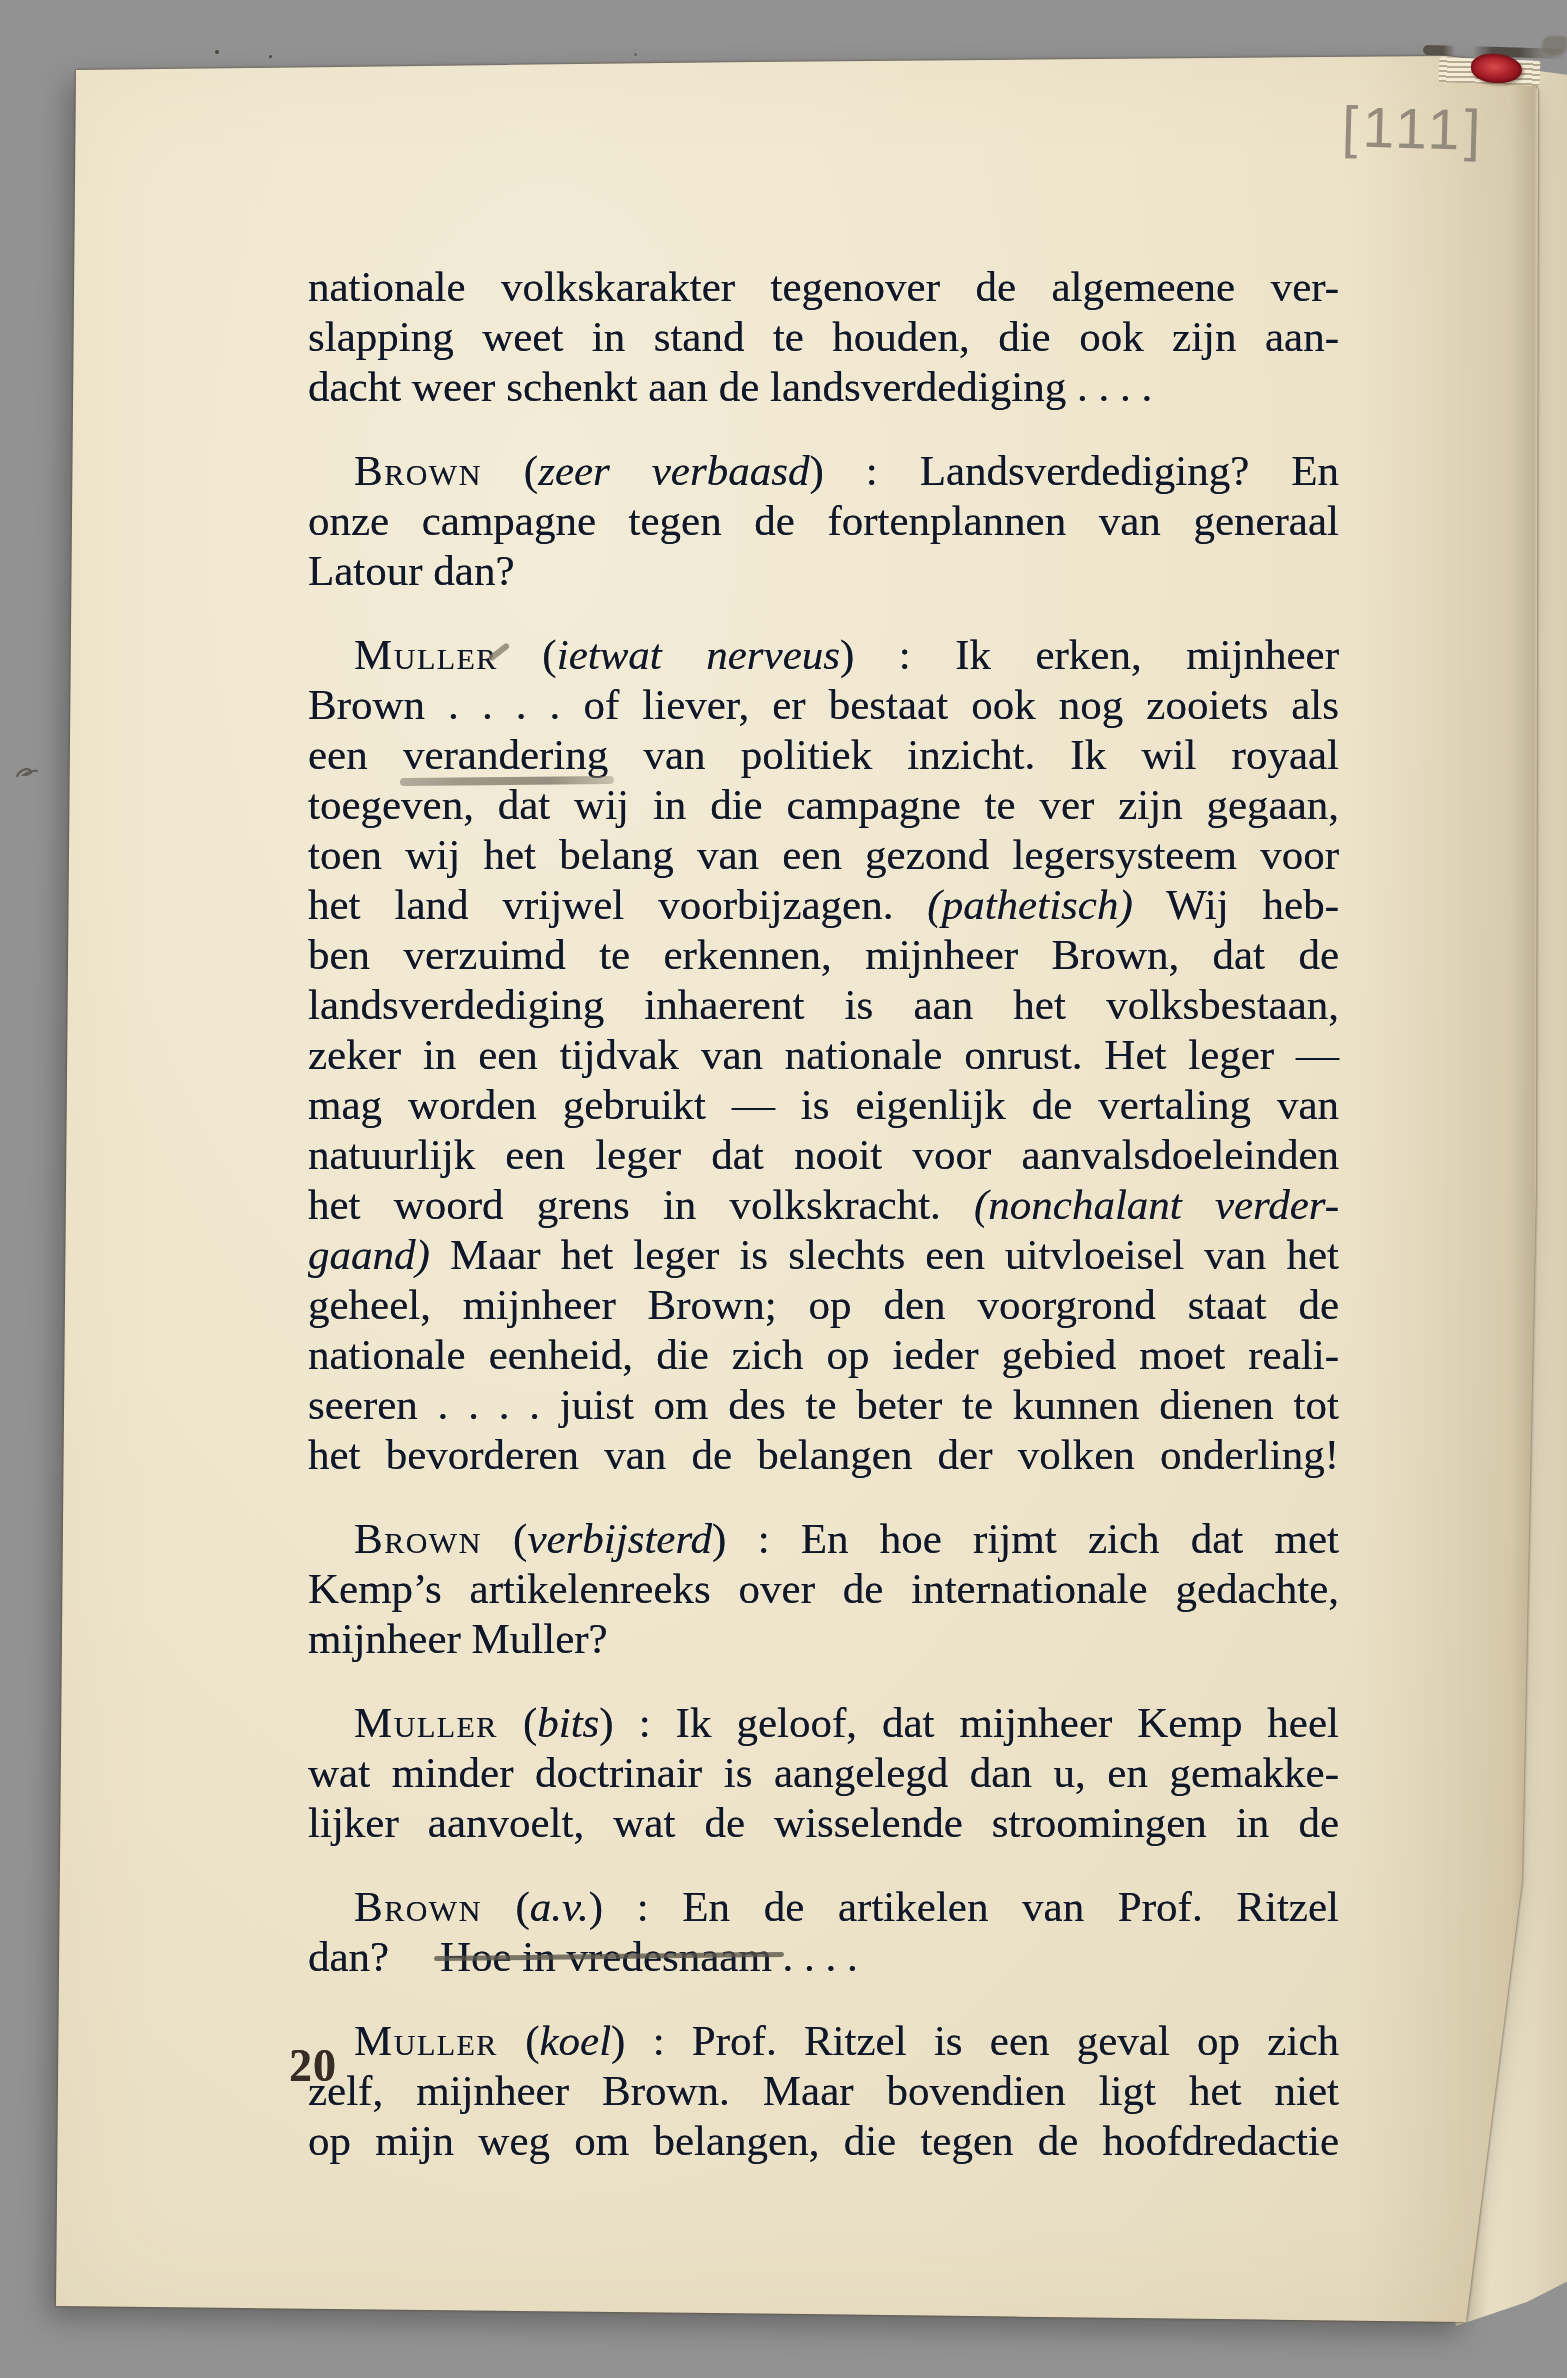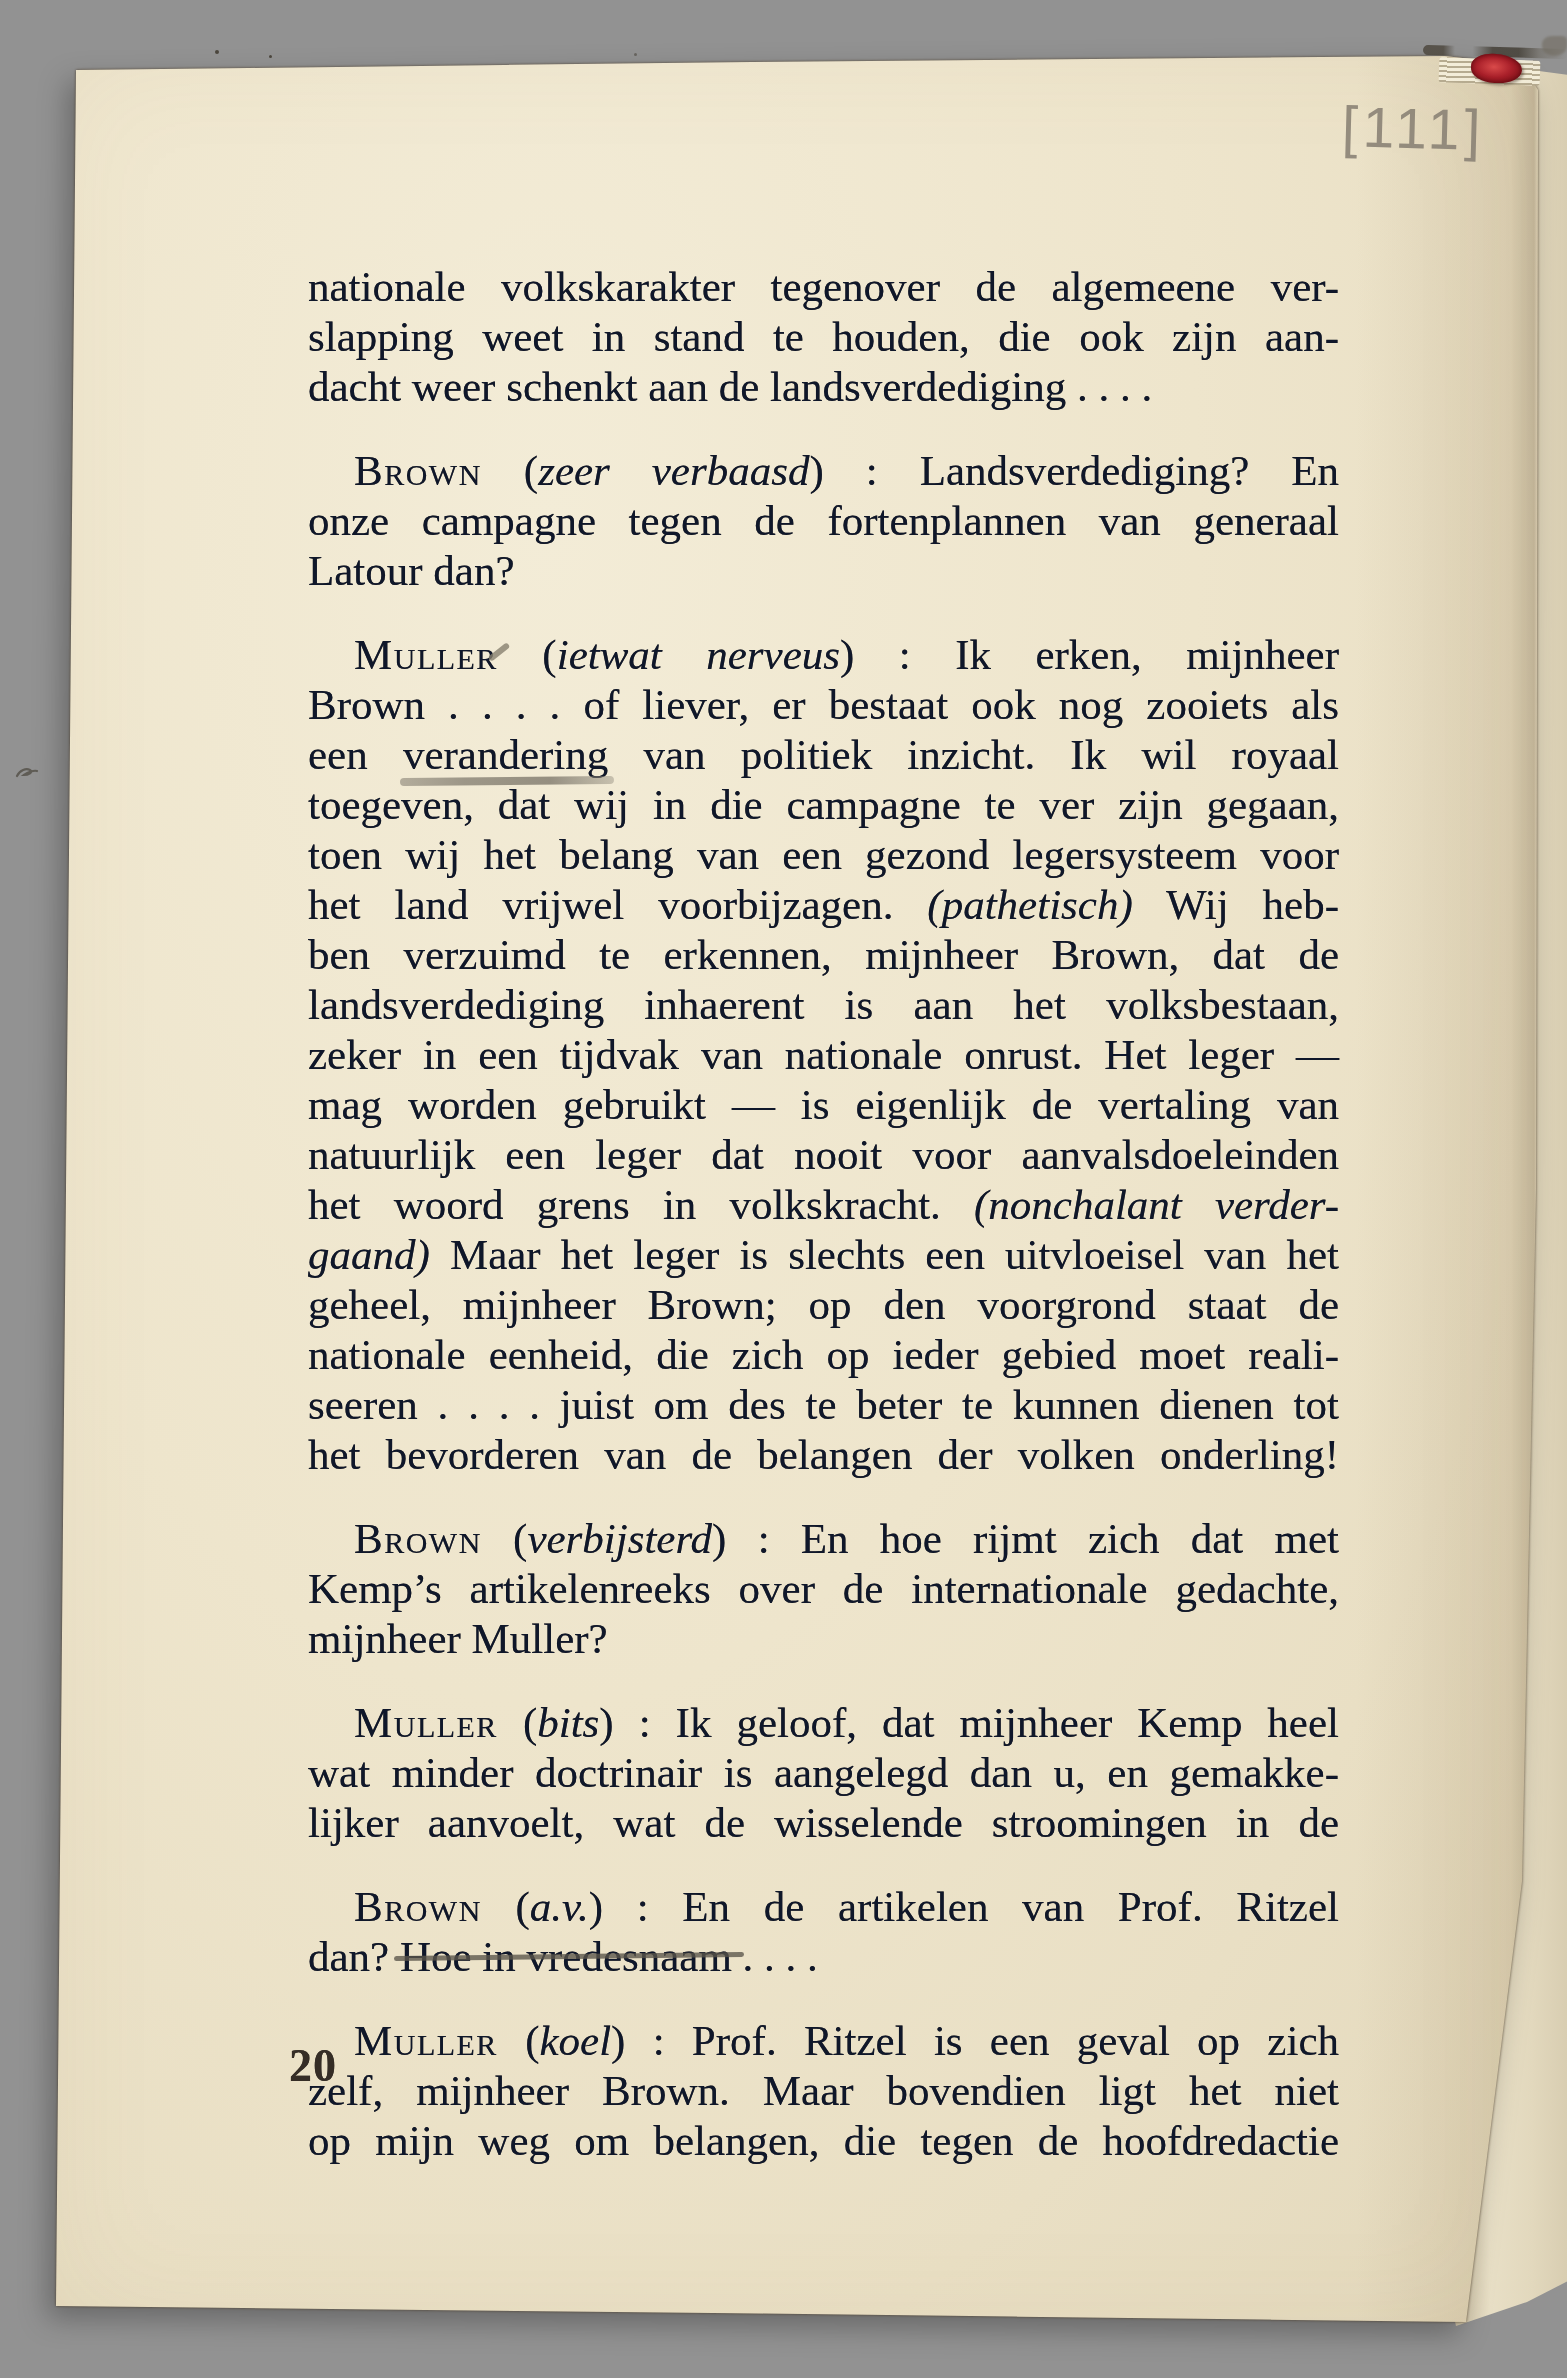--- a/index.html
+++ b/index.html
@@ -48,21 +48,21 @@
 
   
   .text-block{position:absolute;left:308px;top:262px;width:1031px;
     font-size:43px;line-height:50px;color:#0f172a;
     text-shadow:0 0 0.6px rgba(59,51,43,.85);}
   .line{text-align:justify;text-align-last:justify;}
   .line.end{text-align-last:left;}
   .line.indent{text-indent:46px;margin-top:34px;}
   .speaker{font-variant:small-caps;letter-spacing:1.5px;}
   .italic{font-style:italic;}
-  .struck{position:relative;}
+  .struck{position:relative;margin-left:40px;}
   .struck::after{content:"";position:absolute;left:-6px;right:-12px;top:21px;height:5px;
     background:#5a544a;opacity:.78;transform:rotate(-.7deg);border-radius:3px;}
   .underlined{position:relative;}
   .underlined::after{content:"";position:absolute;left:-3px;right:-6px;bottom:-7px;height:8px;
     border-radius:4px;transform:rotate(-.6deg);
     background:linear-gradient(90deg,rgba(128,122,110,.55),rgba(142,136,122,.85) 30%,
       rgba(118,112,100,.75) 70%,rgba(148,142,128,.45));}
   .page-number{position:absolute;left:289px;top:2039px;font-size:46px;font-weight:bold;
     color:#352d26;letter-spacing:1px;text-shadow:0 0 0.6px rgba(53,45,38,.9);}
 </style>

